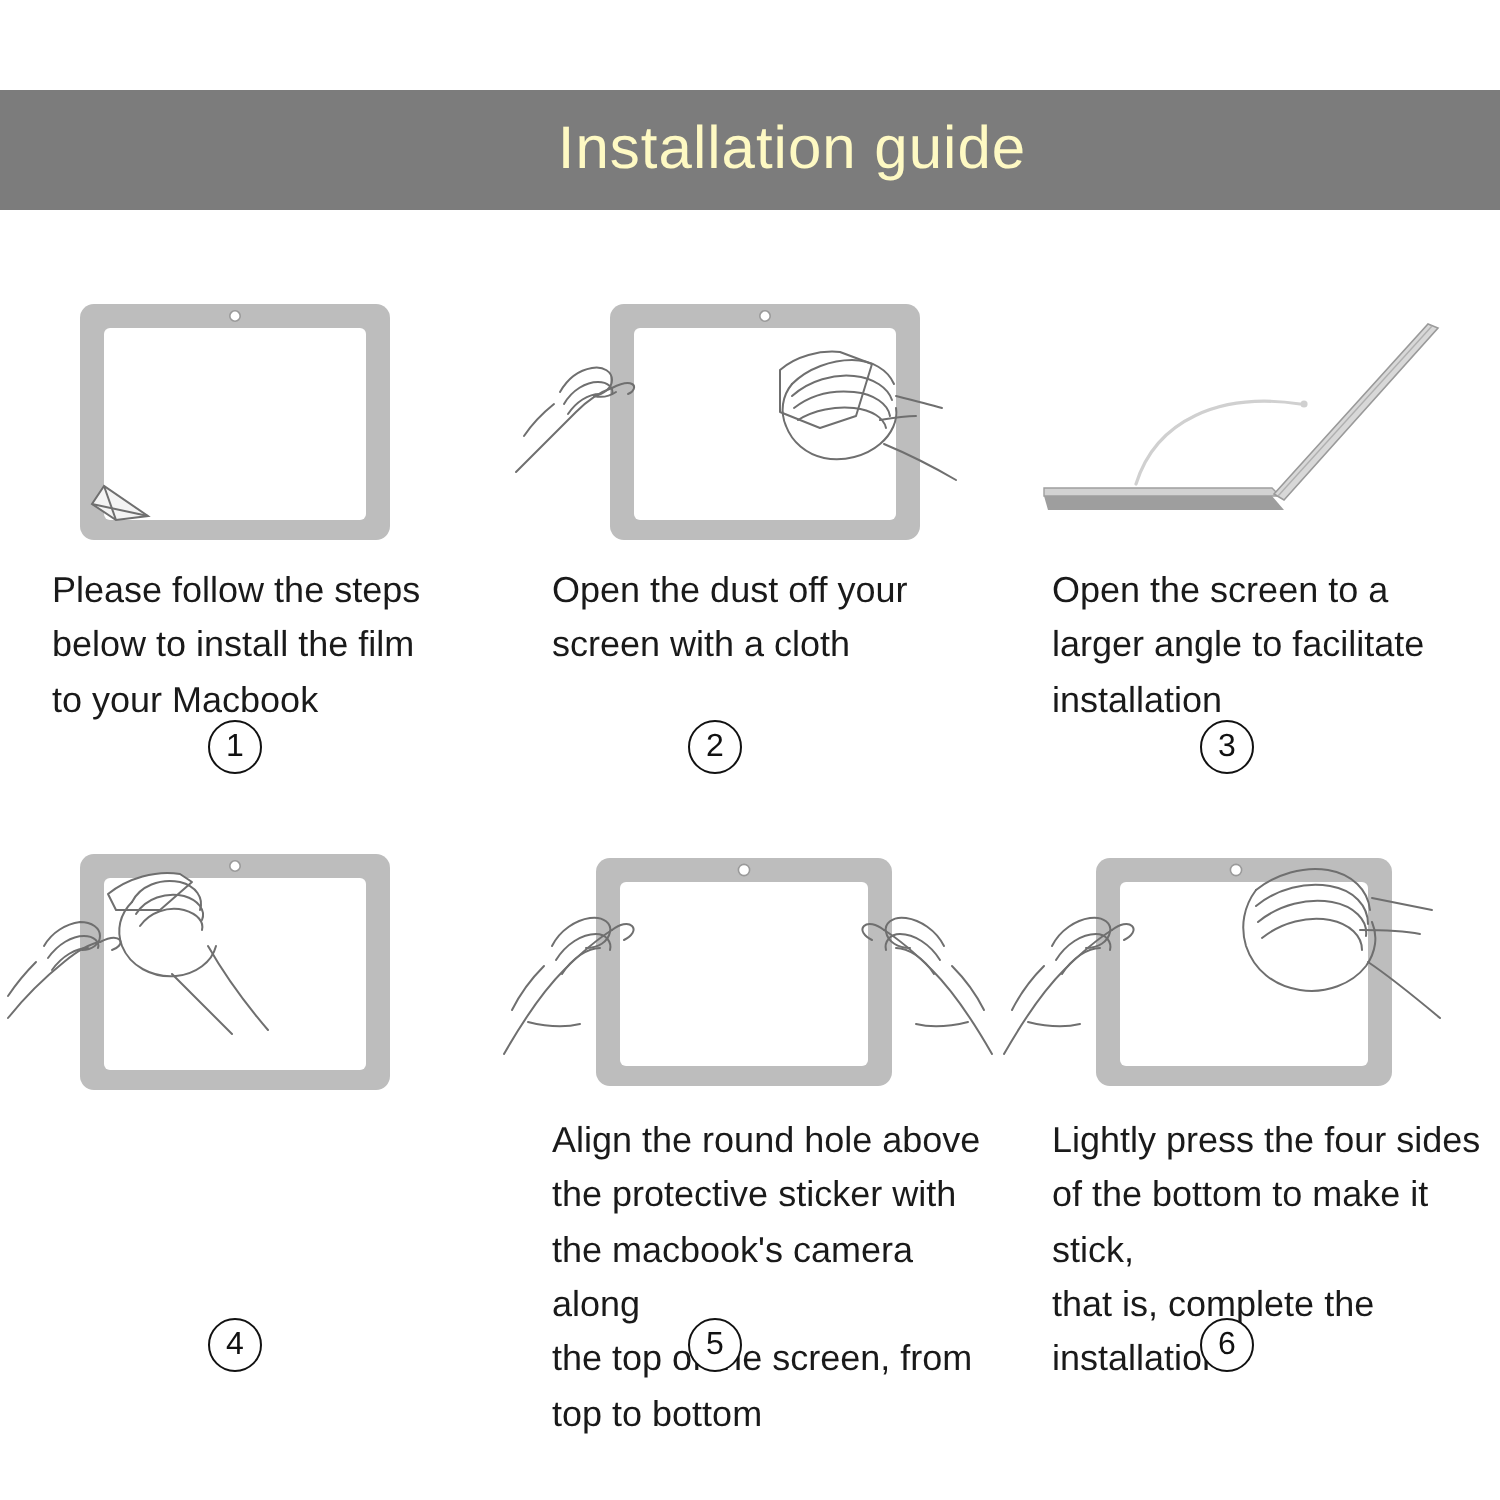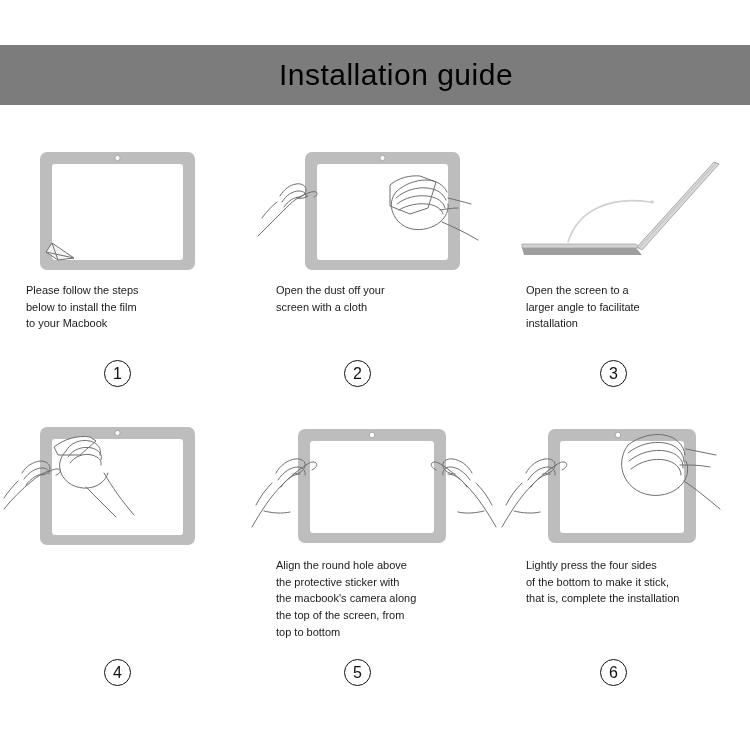--- a/index.html
+++ b/index.html
@@ -11,21 +11,21 @@
   }
   #page{position:relative;width:750px;height:750px;background:#fff;}
 
   
   .header-band{
     position:absolute;left:0;top:45px;width:750px;height:60px;
     background:#7c7c7c;
     display:flex;align-items:center;justify-content:center;
   }
   .header-title{
-    color:#000000;
+    color:#fef9c3;
     font-size:30px;
     font-weight:400;
     letter-spacing:0.5px;
     line-height:1;
     margin-left:42px;
   }
 
   
   .steps{
     position:absolute;left:0;top:140px;width:750px;
@@ -39,21 +39,21 @@
   }
   .art{
     position:relative;
     width:250px;height:130px;
   }
   .art svg{display:block;}
   .caption{
     margin-left:26px;
     margin-top:12px;
     width:215px;
-    font-size:11px;
+    font-size:18px;
     color:#1a1a1a;
     line-height:1.52;
     white-space:pre-line;
   }
   .badge{
     position:absolute;
     width:27px;height:27px;
     border:1.5px solid #111;
     border-radius:50%;
     box-sizing:border-box;

